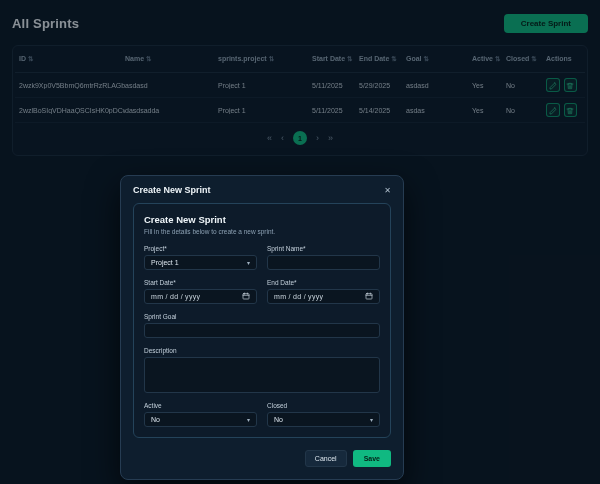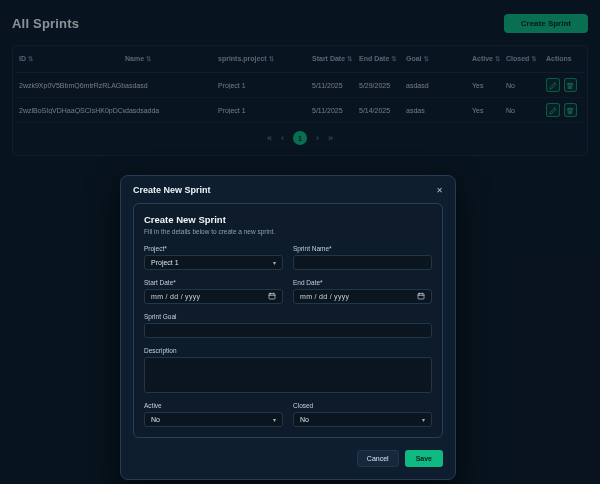--- a/index.html
+++ b/index.html
@@ -38,21 +38,21 @@
   }
   .pagination { display:flex; justify-content:center; align-items:center; gap:9px; padding:8px 0 4px; }
   .pg { font-size:9px; color:#7e93a6; cursor:pointer; line-height:1; }
   .page-num.active {
     width:14px; height:14px; border-radius:50%; background:#10b981; color:#05241b;
     display:flex; align-items:center; justify-content:center; font-size:7px; font-weight:bold;
   }
   
   .overlay { position:absolute; inset:0; background:rgba(3,9,16,.42); z-index:5; }
   .modal {
-    position:absolute; left:120px; top:175px; width:336px; z-index:10;
+    position:absolute; left:120px; top:175px; width:284px; z-index:10;
     background:#0e1e2e; border:1px solid #263c52; border-radius:8px;
     box-shadow:0 12px 32px rgba(0,0,0,.65);
   }
   .modal-header { display:flex; justify-content:space-between; align-items:center; padding:9px 12px 8px; }
   .modal-title { font-size:9px; font-weight:bold; color:#eef4f8; }
   .close-btn { background:none; border:none; color:#aebecb; font-size:8px; cursor:pointer; font-family:inherit; }
   .card { margin:0 12px 10px; border:1px solid #24435a; background:#0d1b2a; border-radius:6px; padding:10px; }
   .card-heading { font-size:9.5px; font-weight:bold; color:#eef4f8; }
   .card-sub { font-size:6.5px; color:#8ba0b2; margin-top:3px; margin-bottom:10px; }
   .form-grid { display:grid; grid-template-columns:1fr 1fr; column-gap:10px; row-gap:9px; }

